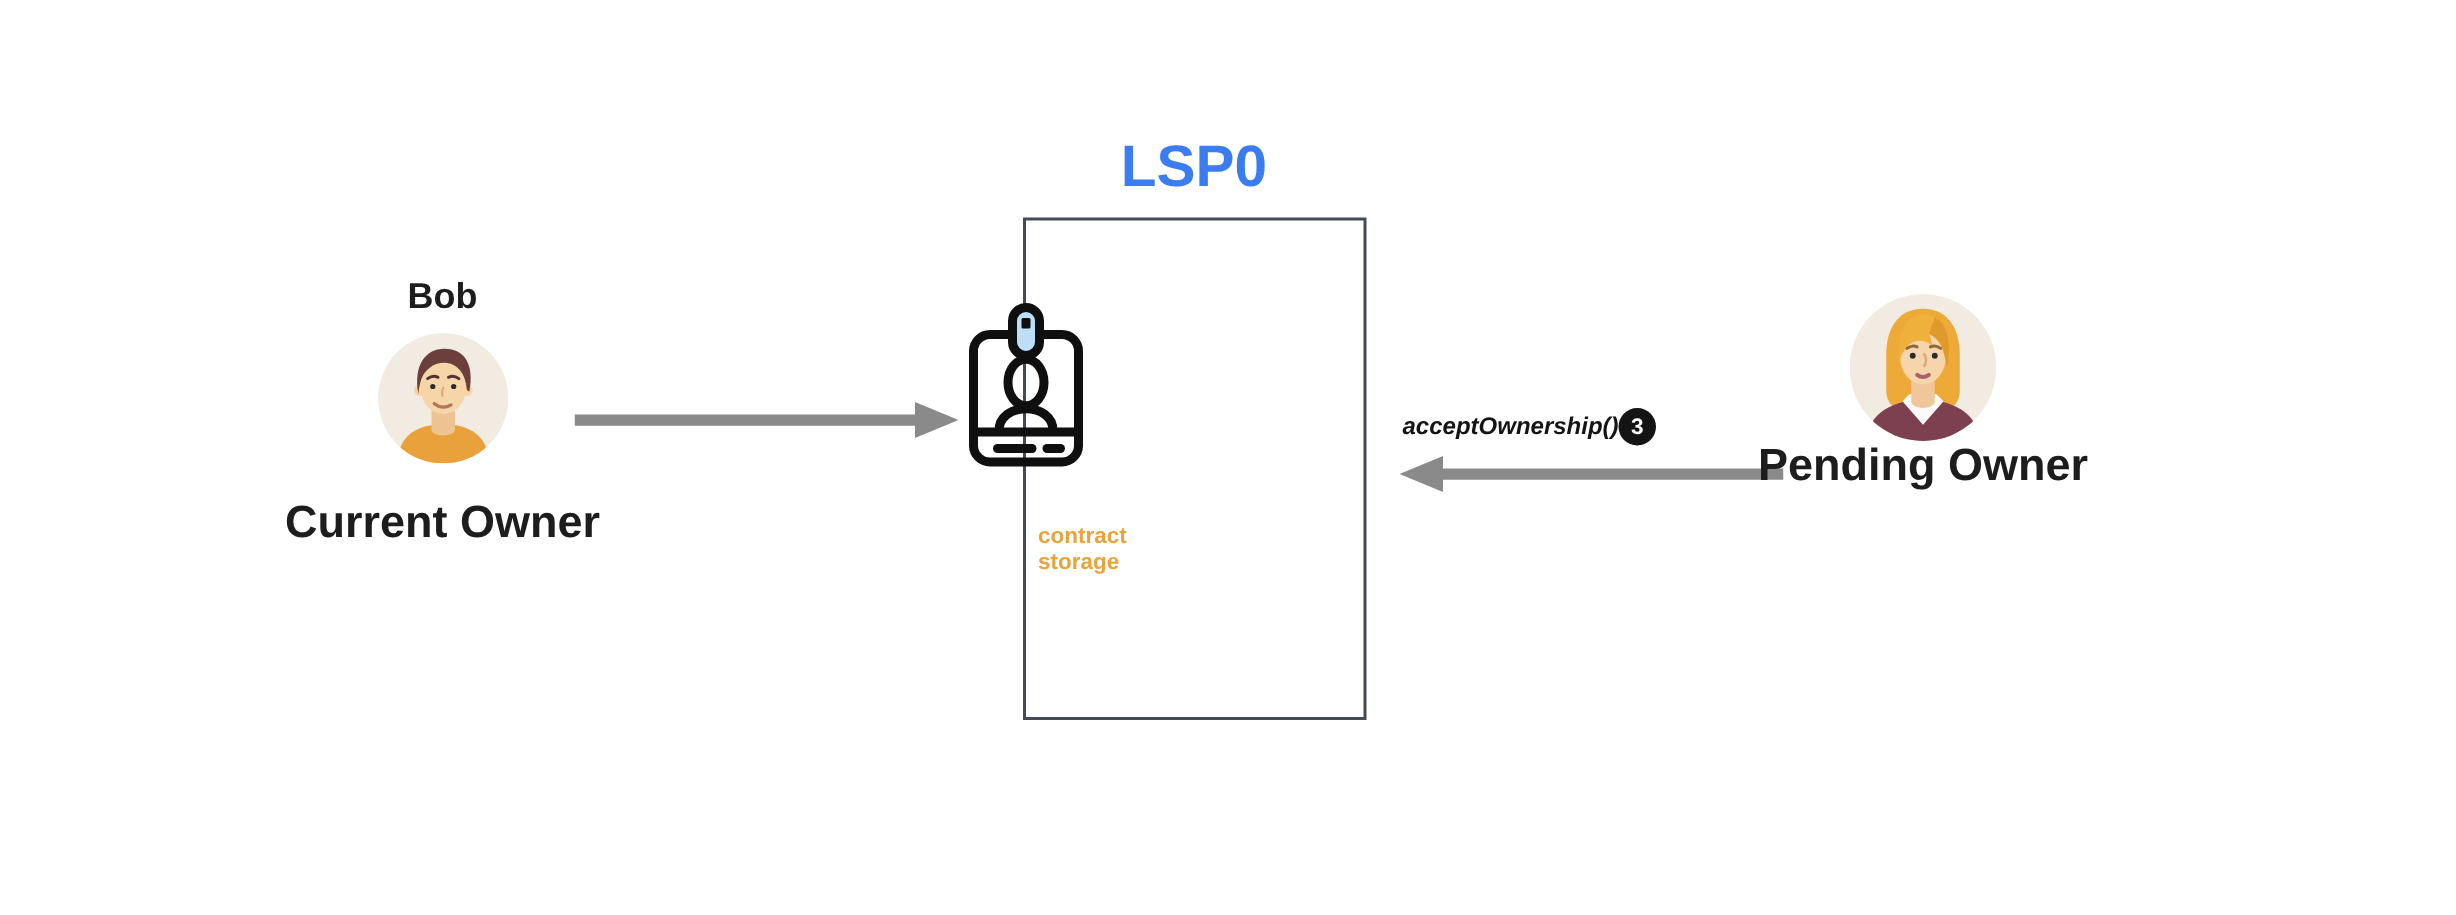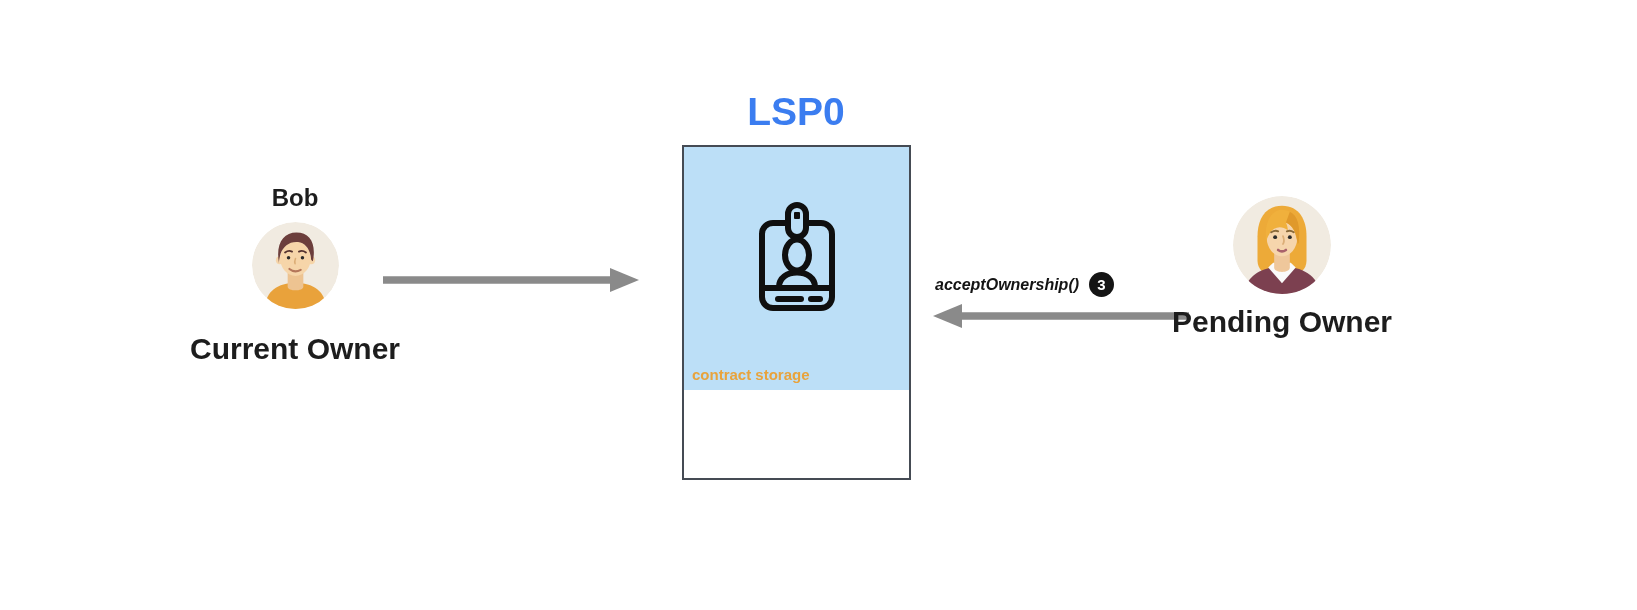--- a/index.html
+++ b/index.html
@@ -31,42 +31,42 @@
   .avatar{display:block;margin:0 auto;}
 
   .actor-bob{left:160px;top:184px;width:270px;}
   .actor-bob .name{margin-bottom:10px;}
   .actor-bob .avatar{width:87px;height:87px;}
   .actor-bob .role{margin-top:23px;}
 
   .actor-alice{left:1147px;top:196px;width:270px;}
   .actor-alice .name{margin-bottom:12px;}
   .actor-alice .avatar{width:98px;height:98px;}
-  .actor-alice .role{margin-top:11px;}
+  .actor-alice .role{}
 
   
   .contract-box{position:absolute;left:682px;top:145px;width:229px;height:335px;
-    border:2px solid var(--box-border);display:flex;flex-direction:column;}
+    border:2px solid var(--box-border);display:flex;flex-direction:row;}
   .contract-top{height:243px;background:var(--box-fill-blue);position:relative;}
   .badge-icon{position:absolute;left:50%;top:55px;transform:translateX(-50%);width:78px;height:110px;}
   .storage-label{position:absolute;left:8px;bottom:7px;font-size:15px;font-weight:bold;
     color:var(--storage-orange);}
   .contract-bottom{flex:1;background:var(--box-fill-cream);border-top:2px solid var(--divider-tan);
     padding:11px 12px;}
   .storage-entry{font-size:16px;font-weight:bold;font-style:italic;color:#1d1d1d;}
 
   
   .arrow{position:absolute;}
   .arrow-line{stroke:var(--arrow-gray);stroke-width:7.5;}
   .arrow-head{fill:var(--arrow-gray);}
   .arrow-left{left:383px;top:266px;}
   .arrow-right{left:933px;top:302px;}
 
   
-  .call-row{position:absolute;left:935px;top:272px;display:flex;align-items:center;gap:10px;}
+  .call-row{position:absolute;left:935px;top:272px;display:flex;align-items:center;}
   .call-label{font-size:16px;font-weight:bold;font-style:italic;color:#141414;white-space:nowrap;}
   .step-badge{width:25px;height:25px;border-radius:50%;background:var(--badge-black);
     color:#fff;font-size:15px;font-weight:bold;display:flex;align-items:center;justify-content:center;}
 
   .icon-stroke{stroke:#0F0F0F;fill:none;stroke-width:6;stroke-linecap:round;stroke-linejoin:round;}
   .icon-clip-fill{fill:var(--box-fill-blue);}
 </style>
 </head>
 <body>
 

